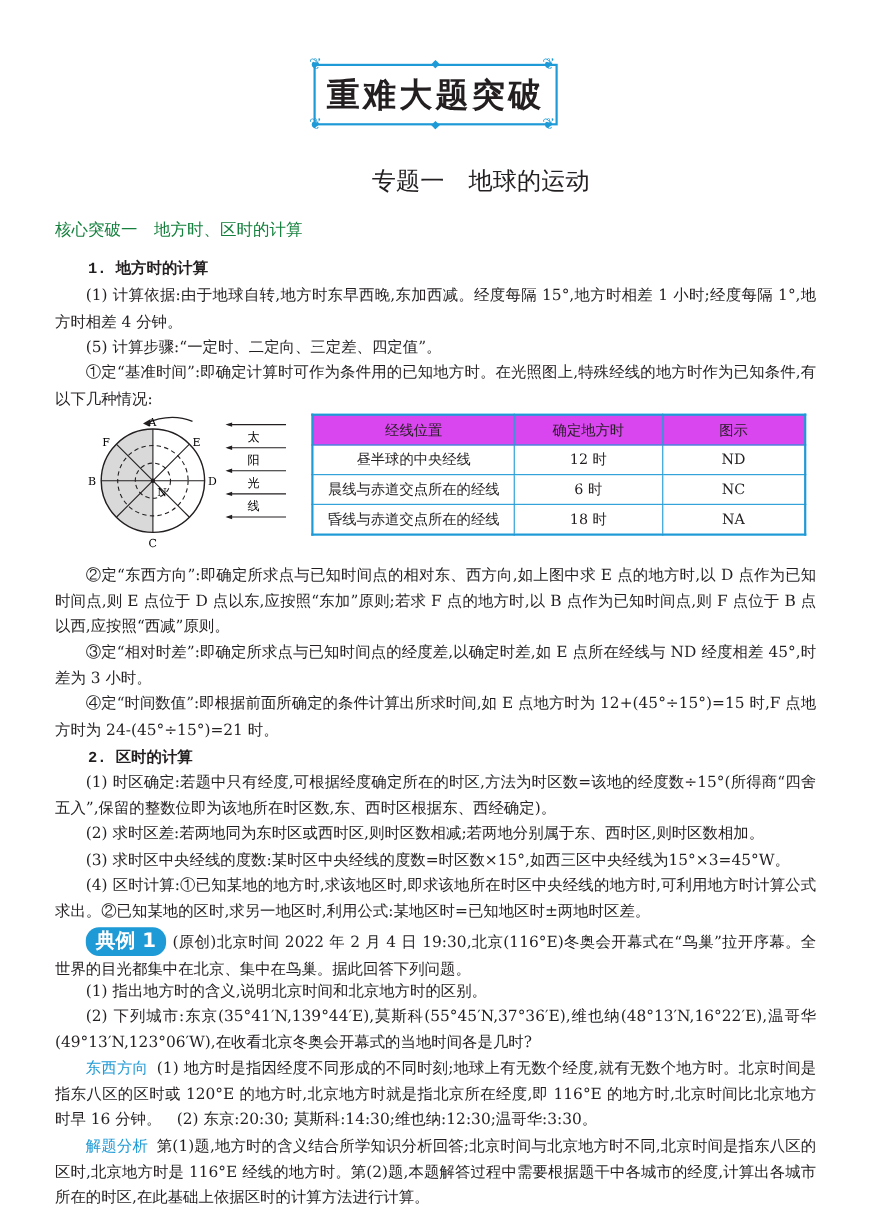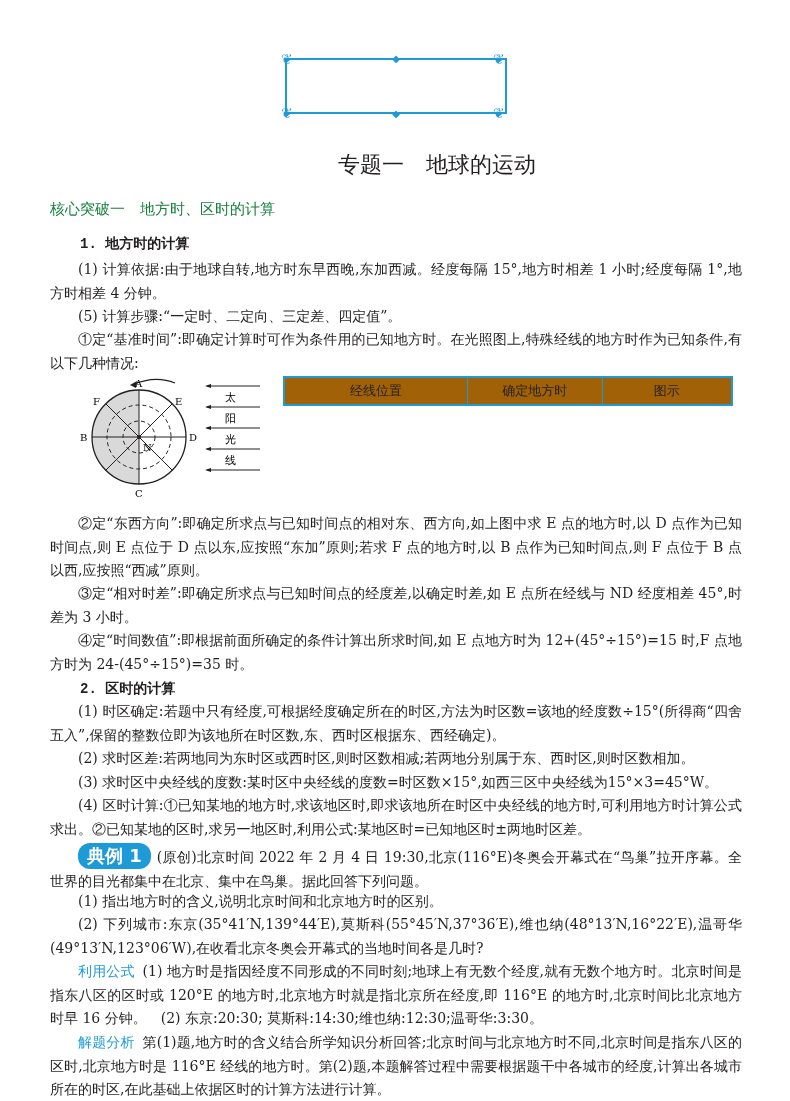--- a/index.html
+++ b/index.html
@@ -15,36 +15,37 @@
   .banner-title{font-size:30px;font-weight:bold;letter-spacing:3px;font-family:"DejaVu Serif",serif;}
   .topic{position:absolute;left:0;width:790px;top:150px;text-align:center;font-size:22px;
          font-family:"DejaVu Sans","Liberation Sans",sans-serif;padding-left:42px;}
   .core{position:absolute;left:50px;top:200px;font-size:15px;color:#15803d;
         font-family:"DejaVu Sans","Liberation Sans",sans-serif;}
   .h2{position:absolute;left:80px;font-size:14px;font-weight:bold;font-family:Liberation Mono, monospace;}
   .p{position:absolute;left:50px;width:692px;font-size:14px;line-height:23.5px;text-indent:28px;text-align:justify;}
   .diagram{position:absolute;left:75px;top:375px;width:195px;height:130px;}
   table.tbl{position:absolute;left:283px;top:376px;width:450px;border-collapse:collapse;font-size:13px;}
   table.tbl th,table.tbl td{border:1px solid #1e9ad6;height:26px;text-align:center;font-weight:normal;padding:0}
-  table.tbl th{background:#a16207;margin-left:46px;}
+  table.tbl th{background:#d946ef;margin-left:46px;}
   table.tbl{border:2px solid #1e9ad6;}
   .badge{display:inline-block;background:#1e9ad6;color:#fff;border-radius:12px;padding:1px 9px;font-size:18px;
          font-family:"DejaVu Sans","Liberation Sans",sans-serif;font-weight:bold;text-indent:0;margin-right:6px}
   .blue-label{color:#1e9ad6;font-family:"DejaVu Sans","Liberation Sans",sans-serif;margin-right:8px}
 </style>
 </head>
 <body>
 
 <div class="banner">
   <span class="corner tl">❦</span>
   <span class="corner tr">❦</span>
   <span class="corner bl">❦</span>
   <span class="corner br">❦</span>
   <span class="mid-top">◆</span>
   <span class="mid-bot">◆</span>
+  <span class="banner-title">重难大题突破</span>
 </div>
 
 <div class="topic">专题一　地球的运动</div>
 <div class="core">核心突破一　地方时、区时的计算</div>
 
 <div class="h2" style="top:235px">1. 地方时的计算</div>
 <div class="p" style="top:258px">(1) 计算依据:由于地球自转,地方时东早西晚,东加西减。经度每隔 15°,地方时相差 1 小时;经度每隔 1°,地方时相差 4 分钟。</div>
 <div class="p" style="top:305px">(5) 计算步骤:“一定时、二定向、三定差、四定值”。</div>
 <div class="p" style="top:328px">①定“基准时间”:即确定计算时可作为条件用的已知地方时。在光照图上,特殊经线的地方时作为已知条件,有以下几种情况:</div>
 
@@ -89,37 +90,52 @@
 
 <table class="tbl">
   <thead>
       <tr>
     <th style="width:41%">经线位置</th>
     <th style="width:30%">确定地方时</th>
     <th>图示</th>
   </tr>
     </thead>
   <tbody>
+    <tr>
+        <td>昼半球的中央经线</td>
+        <td>12 时</td>
+        <td>ND</td>
+      </tr>
+    <tr>
+        <td>晨线与赤道交点所在的经线</td>
+        <td>6 时</td>
+        <td>NC</td>
+      </tr>
+    <tr>
+        <td>昏线与赤道交点所在的经线</td>
+        <td>18 时</td>
+        <td>NA</td>
+      </tr>
   </tbody>
 </table>
 
 <div class="p" style="top:512px">②定“东西方向”:即确定所求点与已知时间点的相对东、西方向,如上图中求 E 点的地方时,以 D 点作为已知时间点,则 E 点位于 D 点以东,应按照“东加”原则;若求 F 点的地方时,以 B 点作为已知时间点,则 F 点位于 B 点以西,应按照“西减”原则。</div>
 <div class="p" style="top:582px">③定“相对时差”:即确定所求点与已知时间点的经度差,以确定时差,如 E 点所在经线与 ND 经度相差 45°,时差为 3 小时。</div>
-<div class="p" style="top:629px">④定“时间数值”:即根据前面所确定的条件计算出所求时间,如 E 点地方时为 12+(45°÷15°)=15 时,F 点地方时为 24-(45°÷15°)=35 时。</div>
+<div class="p" style="top:629px">④定“时间数值”:即根据前面所确定的条件计算出所求时间,如 E 点地方时为 12+(45°÷15°)=15 时,F 点地方时为 24-(45°÷15°)=21 时。</div>
 
 <div class="h2" style="top:680px">2. 区时的计算</div>
 <div class="p" style="top:700px">(1) 时区确定:若题中只有经度,可根据经度确定所在的时区,方法为时区数=该地的经度数÷15°(所得商“四舍五入”,保留的整数位即为该地所在时区数,东、西时区根据东、西经确定)。</div>
 <div class="p" style="top:747px">(2) 求时区差:若两地同为东时区或西时区,则时区数相减;若两地分别属于东、西时区,则时区数相加。</div>
 <div class="p" style="top:771px">(3) 求时区中央经线的度数:某时区中央经线的度数=时区数×15°,如西三区中央经线为15°×3=45°W。</div>
 <div class="p" style="top:794px">(4) 区时计算:①已知某地的地方时,求该地区时,即求该地所在时区中央经线的地方时,可利用地方时计算公式求出。②已知某地的区时,求另一地区时,利用公式:某地区时=已知地区时±两地时区差。</div>
 
 <div class="p" style="top:843px">
   <span class="badge">典例 1</span><span>(原创)北京时间 2022 年 2 月 4 日 19:30,北京(116°E)冬奥会开幕式在“鸟巢”拉开序幕。全世界的目光都集中在北京、集中在鸟巢。据此回答下列问题。</span>
 </div>
 <div class="p" style="top:890px">(1) 指出地方时的含义,说明北京时间和北京地方时的区别。</div>
 <div class="p" style="top:913px">(2) 下列城市:东京(35°41′N,139°44′E),莫斯科(55°45′N,37°36′E),维也纳(48°13′N,16°22′E),温哥华(49°13′N,123°06′W),在收看北京冬奥会开幕式的当地时间各是几时?</div>
 
 <div class="p" style="top:960px">
-  <span class="blue-label">利用公式</span><span>(1) 地方时是指因经度不同形成的不同时刻;地球上有无数个经度,就有无数个地方时。北京时间是指东八区的区时或 120°E 的地方时,北京地方时就是指北京所在经度,即 116°E 的地方时,北京时间比北京地方时早 16 分钟。　(2) 东京:20:30; 莫斯科:14:30;维也纳:12:30;温哥华:3:30。</span>
+  <span class="blue-label">东西方向</span><span>(1) 地方时是指因经度不同形成的不同时刻;地球上有无数个经度,就有无数个地方时。北京时间是指东八区的区时或 120°E 的地方时,北京地方时就是指北京所在经度,即 116°E 的地方时,北京时间比北京地方时早 16 分钟。　(2) 东京:20:30; 莫斯科:14:30;维也纳:12:30;温哥华:3:30。</span>
 </div>
 <div class="p" style="top:1031px">
   <span class="blue-label">解题分析</span><span>第(1)题,地方时的含义结合所学知识分析回答;北京时间与北京地方时不同,北京时间是指东八区的区时,北京地方时是 116°E 经线的地方时。第(2)题,本题解答过程中需要根据题干中各城市的经度,计算出各城市所在的时区,在此基础上依据区时的计算方法进行计算。</span>
 </div>
 
 </body></html>

